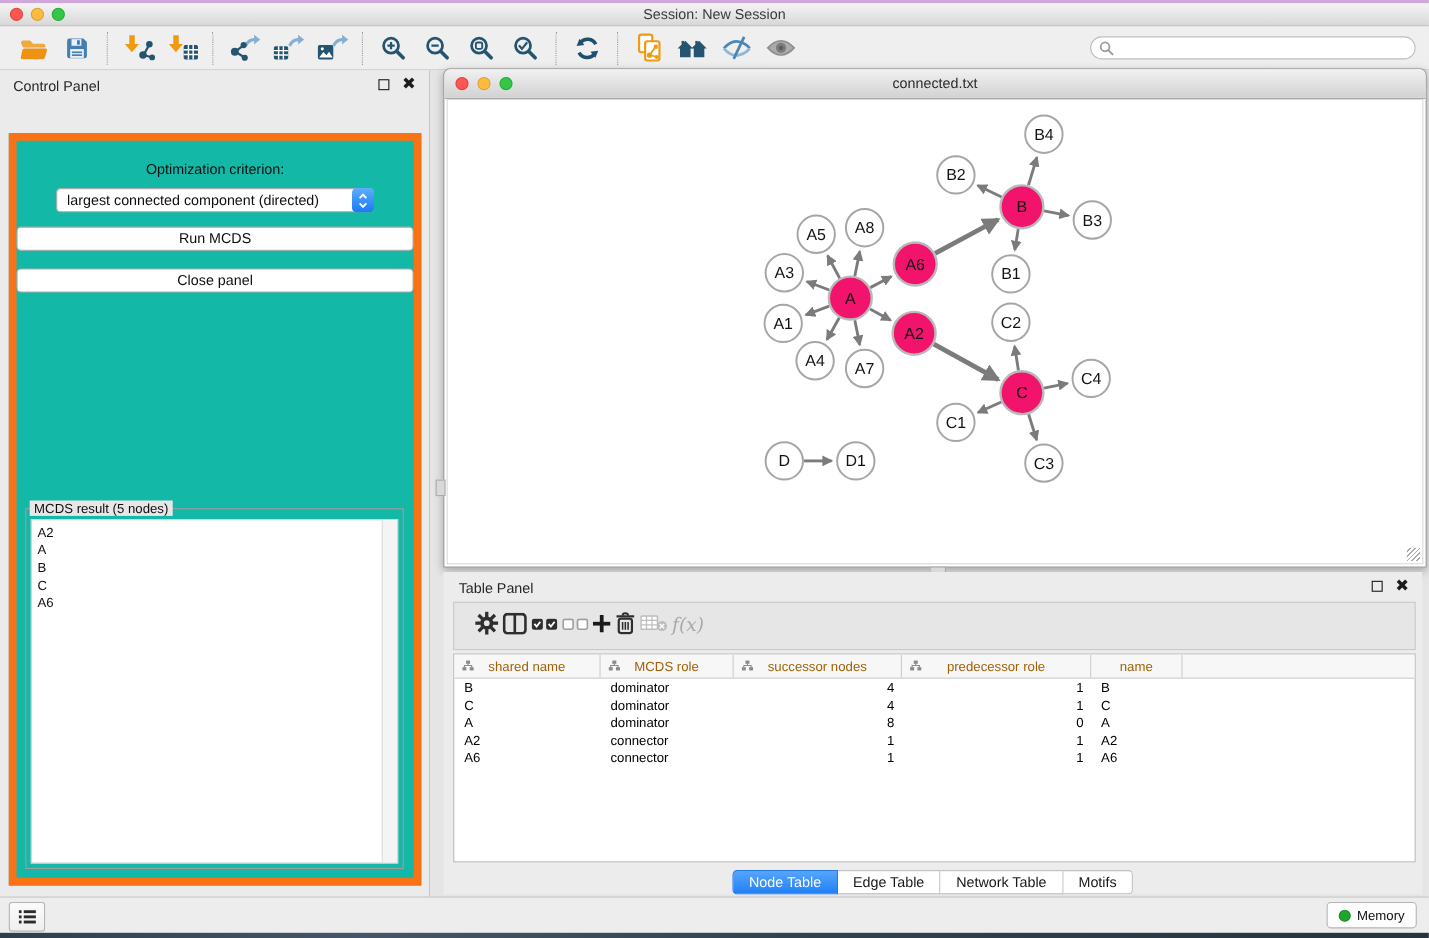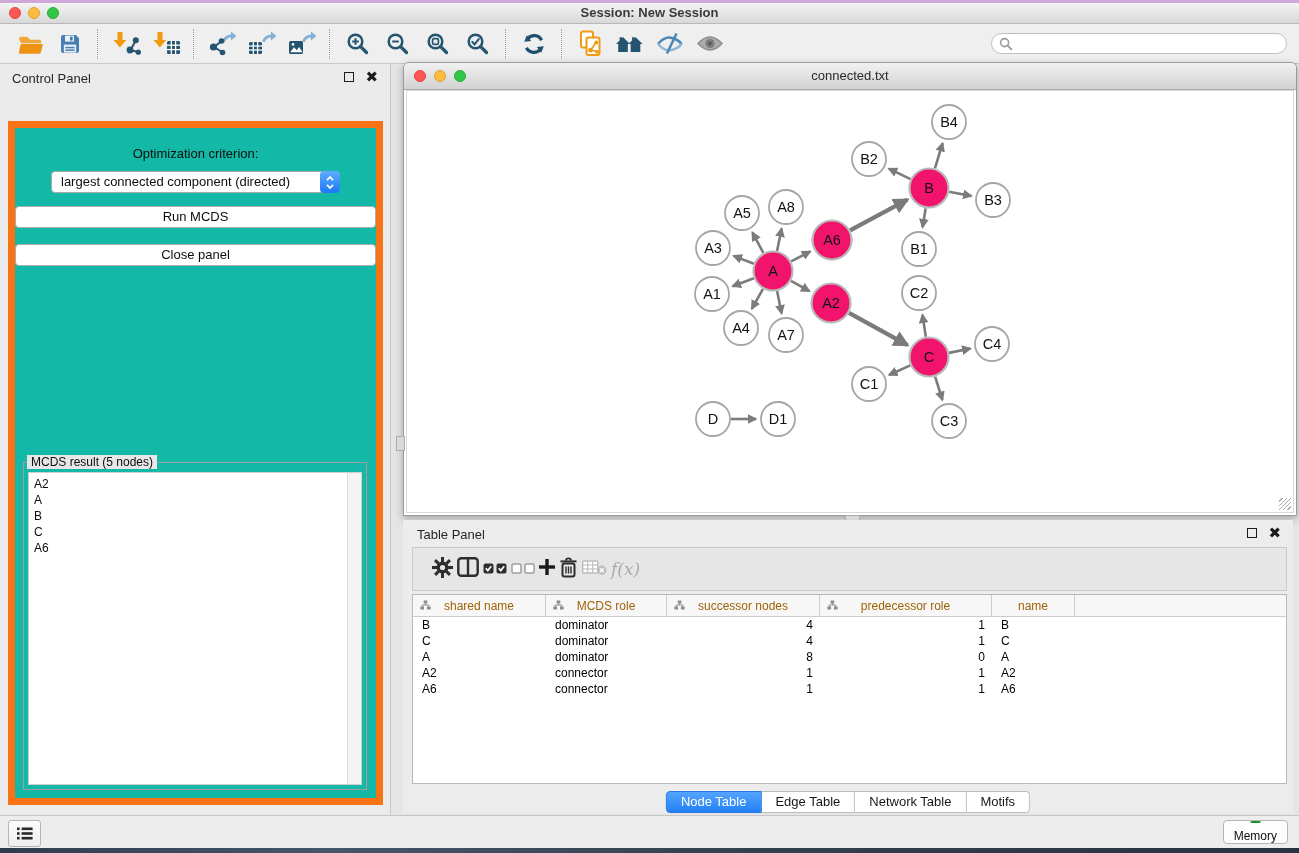--- a/index.html
+++ b/index.html
@@ -1,20 +1,20 @@
 <!DOCTYPE html>
 <html><head>
 <meta charset="utf-8">
 <style>
   html,body{margin:0;padding:0;}
   body{width:1299px;height:853px;position:relative;overflow:hidden;
        font-family:"Liberation Sans","DejaVu Sans",sans-serif;background:#E9E9E9;}
   .top-strip{position:absolute;top:0;left:0;right:0;height:3px;background:#CFA8D9;}
   .titlebar{position:absolute;top:3px;left:0;right:0;height:20px;
-            background:linear-gradient(#F4F4F4,#D8D8D8);border-bottom:1px solid #B8B8B8;font-weight:bold;}
+            background:linear-gradient(#F4F4F4,#D8D8D8);border-bottom:1px solid #B8B8B8;}
   .lights{position:absolute;left:9px;top:4px;display:flex;gap:7px;}
   .light{width:12px;height:12px;border-radius:50%;box-sizing:border-box;}
   .light.red{background:#FC5753;border:1px solid #E0443E;}
   .light.yellow{background:#FDBC40;border:1px solid #DFA02F;}
   .light.green{background:#33C748;border:1px solid #27A939;}
   .win-title{text-align:center;font-size:13px;color:#3A3A3A;line-height:20px;}
 
   .toolbar{position:absolute;top:24px;left:0;right:0;height:40px;background:#EFEFEF;
            border-bottom:1px solid #C9C9C9;display:flex;align-items:center;
            padding:0 10px;box-sizing:border-box;}
@@ -109,21 +109,21 @@
            border:1px solid #ACACAC;}
 
   
   .statusbar{position:absolute;left:0;right:0;top:815px;height:33px;background:#EDEDED;
              border-top:1px solid #C6C6C6;}
   .menu-btn{position:absolute;left:8px;top:4px;width:31px;height:25px;
             background:linear-gradient(#FBFBFB,#EFEFEF);border:1px solid #B5B5B5;border-radius:3px;
             display:flex;align-items:center;justify-content:center;}
   .memory-btn{position:absolute;right:11px;top:4px;height:24px;padding:0 10px;background:#FDFDFD;
               border:1px solid #B5B5B5;border-radius:4px;display:flex;align-items:center;gap:6px;
-              font-size:12px;color:#0E0E0E;box-sizing:border-box;flex-direction:column;}
+              font-size:12px;color:#0E0E0E;box-sizing:border-box;}
   .memory-dot{width:11px;height:11px;border-radius:50%;background:#1EA62C;border:1px solid #178A23;
               box-sizing:border-box;}
   .bottom-strip{position:absolute;left:0;right:0;bottom:0;height:5px;
                 background:linear-gradient(90deg,#2E3D4E,#46566A 25%,#33424F 55%,#27333F 100%);}
 </style>
 </head>
 <body>
 
 <div class="top-strip"></div>
 

